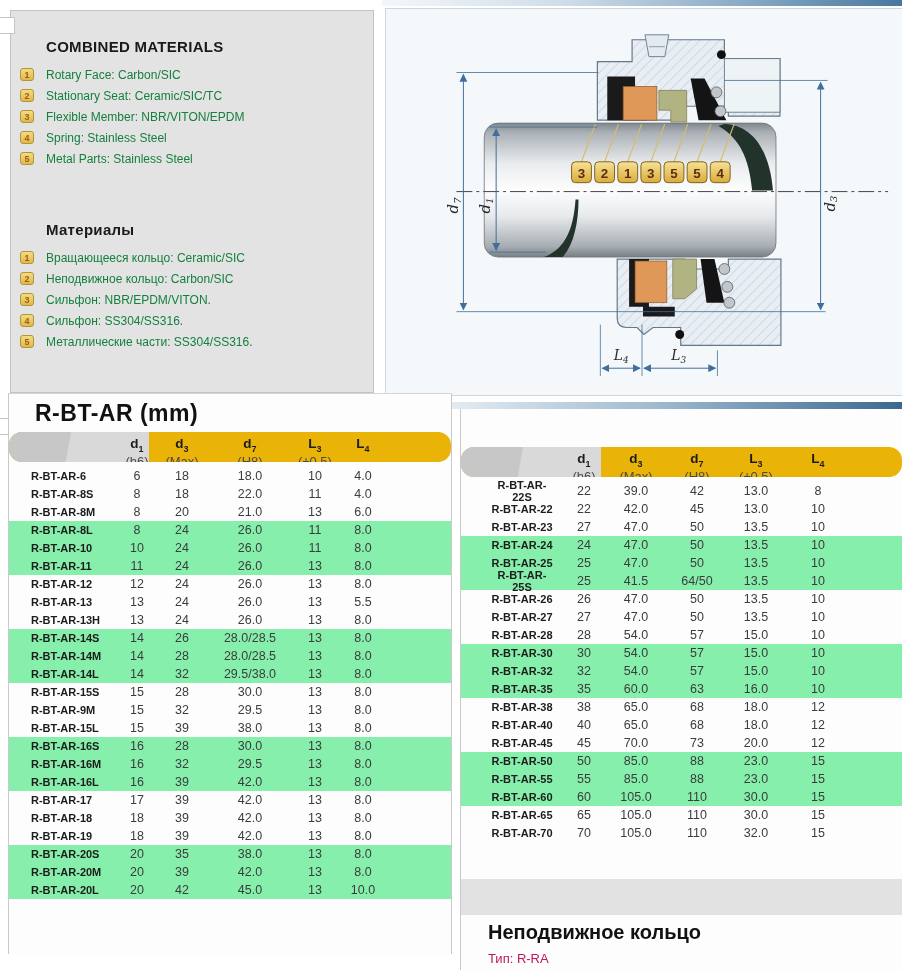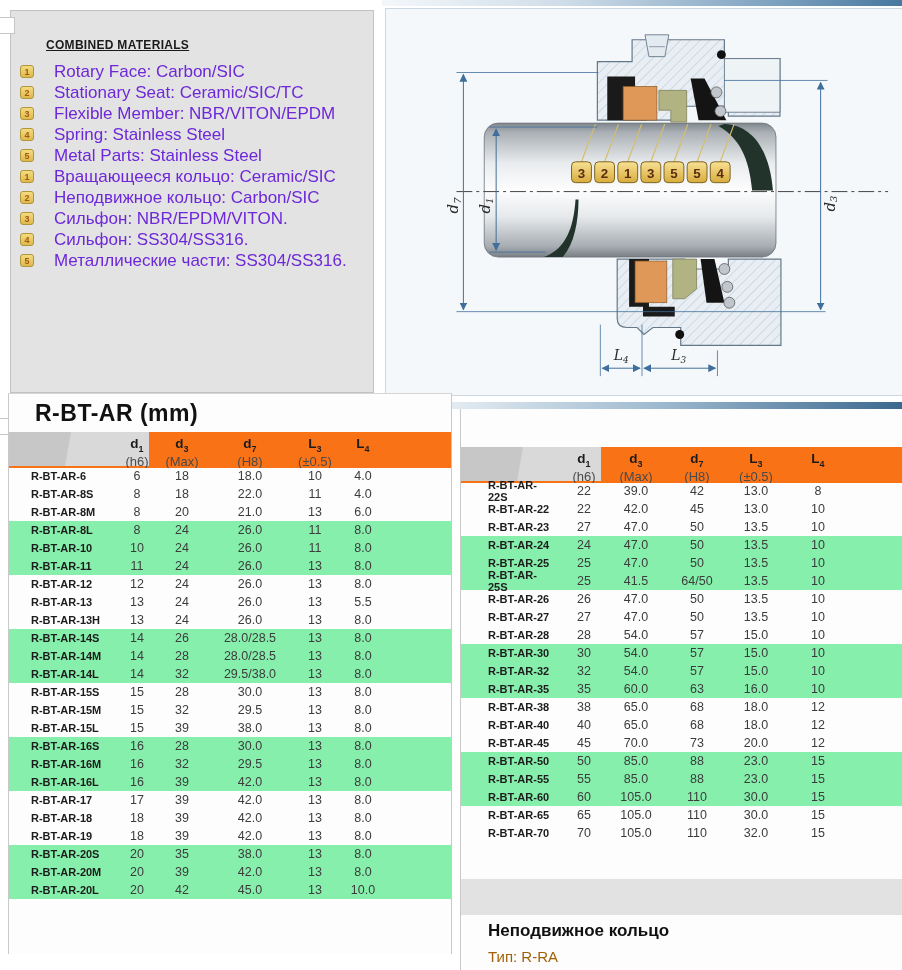--- a/index.html
+++ b/index.html
@@ -6,32 +6,32 @@
   html,body { background:#ffffff; }
   #page {
     position: relative; width: 902px; height: 970px; overflow: hidden;
     background: #ffffff; font-family: "Liberation Sans", sans-serif;
   }
   
   .materials-panel {
     position: absolute; left: 10px; top: 10px; width: 364px; height: 383px;
     background: #e3e3e3; border: 1px solid #c2c2c2;
   }
-  .mp-title { font-size: 12px; font-weight: bold; color: #1a1a1a; letter-spacing: .3px;
-    margin: 27px 17px 9px 35px; text-decoration: underline; }
+  .mp-title { font-size: 15px; font-weight: bold; color: #1a1a1a; letter-spacing: .3px;
+    margin: 27px 17px 9px 35px; }
   .mp-title.ru { margin-top: 52px; }
   .mlist { margin-left: 9px; }
   .mitem { display: flex; align-items: center; height: 21px; }
   .badge {
     width: 14px; height: 13px; border-radius: 3px; flex: 0 0 14px;
     background: linear-gradient(#f3dd80, #ddb94a);
     border: 1px solid #b2943a; color: #a85617;
     font-size: 9px; font-weight: bold; display: flex; align-items: center; justify-content: center;
   }
-  .mtext { font-size: 17px; color: #6d28d9; margin-left: 20px; white-space: nowrap; }
+  .mtext { font-size: 12px; color: #15803d; margin-left: 12px; white-space: nowrap; }
   
   .topbar { position: absolute; left: 382px; top: 0; width: 520px; height: 6px;
     background: linear-gradient(to right,#f4f7fa,#cfdde9 35%,#7ea2c0 75%,#48789f); }
   .midbar { position: absolute; left: 420px; top: 402px; width: 482px; height: 7px;
     background: linear-gradient(to right,#eef3f7,#9db9cf 50%,#3c688f); }
   
   .diagram-panel {
     position: absolute; left: 385px; top: 8px; width: 517px; height: 388px;
     background: #f5f8fa; border: 1px solid #ccd7df; border-right: none;
   }
@@ -47,44 +47,44 @@
   .notch-a { top: 17px; }
   .notch-b { top: 418px; }
   
   .ltp { position: absolute; left: 8px; top: 393px; width: 444px; height: 561px;
     background: #fdfdfd; border-left: 1px solid #c9c9c9; border-right: 1px solid #c9c9c9;
     border-top: 1px solid #d6d6d6; }
   .rtp { position: absolute; left: 460px; top: 409px; width: 442px; height: 561px;
     background: #fdfdfd; border-left: 1px solid #c9c9c9; }
   .table-title { position: absolute; top: 6px; left: 26px; font-size: 23px; font-weight: bold;
     color: #111; letter-spacing: .5px; }
-  .thead { position: absolute; top: 38px; left: 0; right: 0; height: 36px;
-    background: #f97316; display: flex; overflow: hidden; }
+  .thead { position: absolute; top: 38px; left: 0; right: 0; height: 30px;
+    background: #eab308; display: flex; overflow: hidden; border-radius: 13px; }
   .thead::before { content: ""; position: absolute; left: 0; top: 0; width: 140px; height: 34px;
     background: linear-gradient(100deg, #c7c7c7 42%, #d9d9d9 43%); }
   .hcell { position: relative; display: flex; flex-direction: column; align-items: center;
     padding-top: 4px; }
   .hmain { font-size: 13.5px; font-weight: bold; color: #1c1c1c; line-height: 15px; }
   .hmain sub { font-size: 9px; }
   .hnote { font-size: 13px; color: #4a4a4a; line-height: 10px; }
   .tbody { position: absolute; top: 73px; left: 0; right: 0; }
   .trow { display: flex; height: 18px; align-items: center; }
   .trow.shaded { background: #86efac; }
   .cell { text-align: center; font-size: 12.5px; color: #3c3c3c; }
   .cell.model { text-align: left; font-weight: bold; font-size: 11px; color: #1c1c1c; }
   .ltp .model { width: 100px; padding-left: 22px; }
   .ltp .c0 { width: 56px; } .ltp .c1 { width: 34px; } .ltp .c2 { width: 102px; }
   .ltp .c3 { width: 28px; } .ltp .c4 { width: 68px; }
-  .rtp .model { width: 95px; padding-left: 27px; }
+  .rtp .model { width: 95px; padding-left: 27px; text-align: center; }
   .rtp .c0 { width: 56px; } .rtp .c1 { width: 48px; } .rtp .c2 { width: 74px; }
   .rtp .c3 { width: 44px; } .rtp .c4 { width: 80px; }
   .empty-band { position: absolute; top: 470px; left: 0; right: 0; height: 36px; background: #e2e2e2; }
   .footer-block { position: absolute; top: 512px; left: 27px; }
-  .footer-title { font-size: 17px; font-weight: bold; color: #111; margin-bottom: 7px; }
-  .footer-sub { font-size: 15px; color: #a16207; }
+  .footer-title { font-size: 20px; font-weight: bold; color: #111; margin-bottom: 7px; }
+  .footer-sub { font-size: 13px; color: #be185d; }
 </style>
 </head>
 <body>
 
 <div id="page">
 
   <div class="materials-panel">
     <div class="mp-title">COMBINED MATERIALS</div>
     <div class="mlist" id="en-list">
         <div class="mitem">
@@ -101,20 +101,21 @@
         </div>
         <div class="mitem">
           <span class="badge">4</span>
           <span class="mtext">Spring: Stainless Steel</span>
         </div>
         <div class="mitem">
           <span class="badge">5</span>
           <span class="mtext">Metal Parts: Stainless Steel</span>
         </div>
       </div>
+    <div class="mp-title ru">Материалы</div>
     <div class="mlist" id="ru-list">
         <div class="mitem">
           <span class="badge">1</span>
           <span class="mtext">Вращающееся кольцо: Ceramic/SIC</span>
         </div>
         <div class="mitem">
           <span class="badge">2</span>
           <span class="mtext">Неподвижное кольцо: Carbon/SIC</span>
         </div>
         <div class="mitem">
@@ -367,21 +368,21 @@
         </div>
         <div class="trow">
           <div class="cell model">R-BT-AR-15S</div>
           <div class="cell c0">15</div>
           <div class="cell c1">28</div>
           <div class="cell c2">30.0</div>
           <div class="cell c3">13</div>
           <div class="cell c4">8.0</div>
         </div>
         <div class="trow">
-          <div class="cell model">R-BT-AR-15M</div>
+          <div class="cell model">R-BT-AR-9M</div>
           <div class="cell c0">15</div>
           <div class="cell c1">32</div>
           <div class="cell c2">29.5</div>
           <div class="cell c3">13</div>
           <div class="cell c4">8.0</div>
         </div>
         <div class="trow">
           <div class="cell model">R-BT-AR-15L</div>
           <div class="cell c0">15</div>
           <div class="cell c1">39</div>

